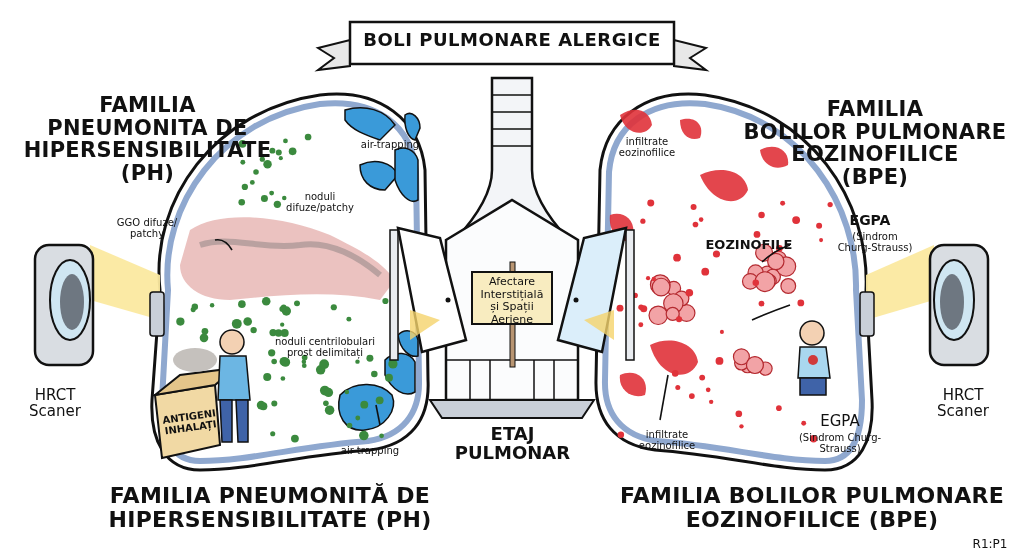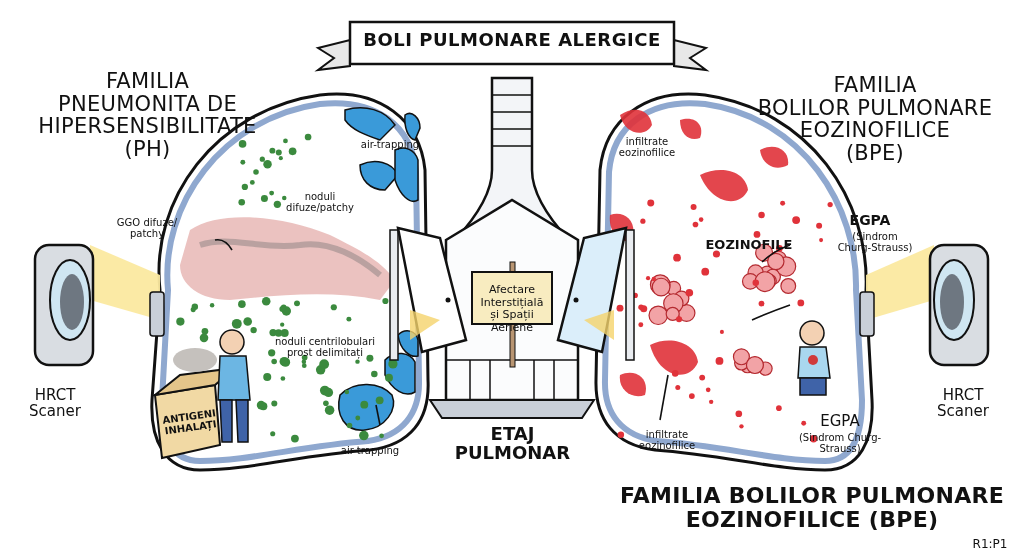--- a/index.html
+++ b/index.html
@@ -1,19 +1,19 @@
 <!DOCTYPE html>
 <html><head>
 <meta charset="utf-8">
 <style>
   html, body { margin:0; padding:0; background:#ffffff; }
   body { width:1024px; height:559px; overflow:hidden; position:relative; font-family:"DejaVu Sans", sans-serif; color:#111; }
   #stage { position:absolute; left:0; top:0; width:1024px; height:559px; }
   .lbl { position:absolute; text-align:center; line-height:1.08; white-space:pre-line; }
-  .hdr { font-weight:normal; font-size:21px; letter-spacing:0.3px; }
+  .hdr { font-weight:bold; font-size:21px; letter-spacing:0.3px;margin-top:24px; }
   .hdr-bottom { font-weight:bold; font-size:22px; letter-spacing:0.3px; }
   .small { font-size:10px; }
   .xsmall { font-size:10px;text-align:center; }
   .banner-text { font-size:18px; font-weight:bold; letter-spacing:0.5px; }
   .sign-text { font-size:11px; line-height:1.15; }
 </style>
 </head>
 <body>
 
 <div id="stage">
@@ -315,22 +315,24 @@
 <div class="lbl xsmall" style="left:830px;top:232px;width:90px;">(Sindrom
 Churg-Strauss)</div>
 <div class="lbl small" style="left:612px;top:430px;width:110px;">infiltrate
 eozinofilice</div>
 <div class="lbl" style="left:810px;top:413px;width:60px;font-size:15px;">EGPA</div>
 <div class="lbl xsmall" style="left:795px;top:433px;width:90px;">(Sindrom Churg-
 Strauss)</div>
 <div class="lbl" style="left:928px;top:387px;width:70px;font-size:15px;">HRCT
 Scaner</div>
 
-<div class="lbl sign-text" style="left:472px;top:276px;width:80px;margin-top:8px;">Afectare
+<div class="lbl sign-text" style="left:472px;top:276px;width:80px;">Afectare
 Interstițială
 și Spații Aeriene</div>
 <div class="lbl" style="left:440px;top:424px;width:145px;font-size:18px;font-weight:bold;">ETAJ
 PULMONAR</div>
 
+<div class="lbl hdr-bottom" style="left:100px;top:484px;width:340px;">FAMILIA PNEUMONITĂ DE
+HIPERSENSIBILITATE (PH)</div>
 <div class="lbl hdr-bottom" style="left:612px;top:484px;width:400px;">FAMILIA BOLILOR PULMONARE
 EOZINOFILICE (BPE)</div>
 <div class="lbl" style="left:960px;top:538px;width:60px;font-size:12px;">R1:P1</div>
 </div>
 
 </body></html>

